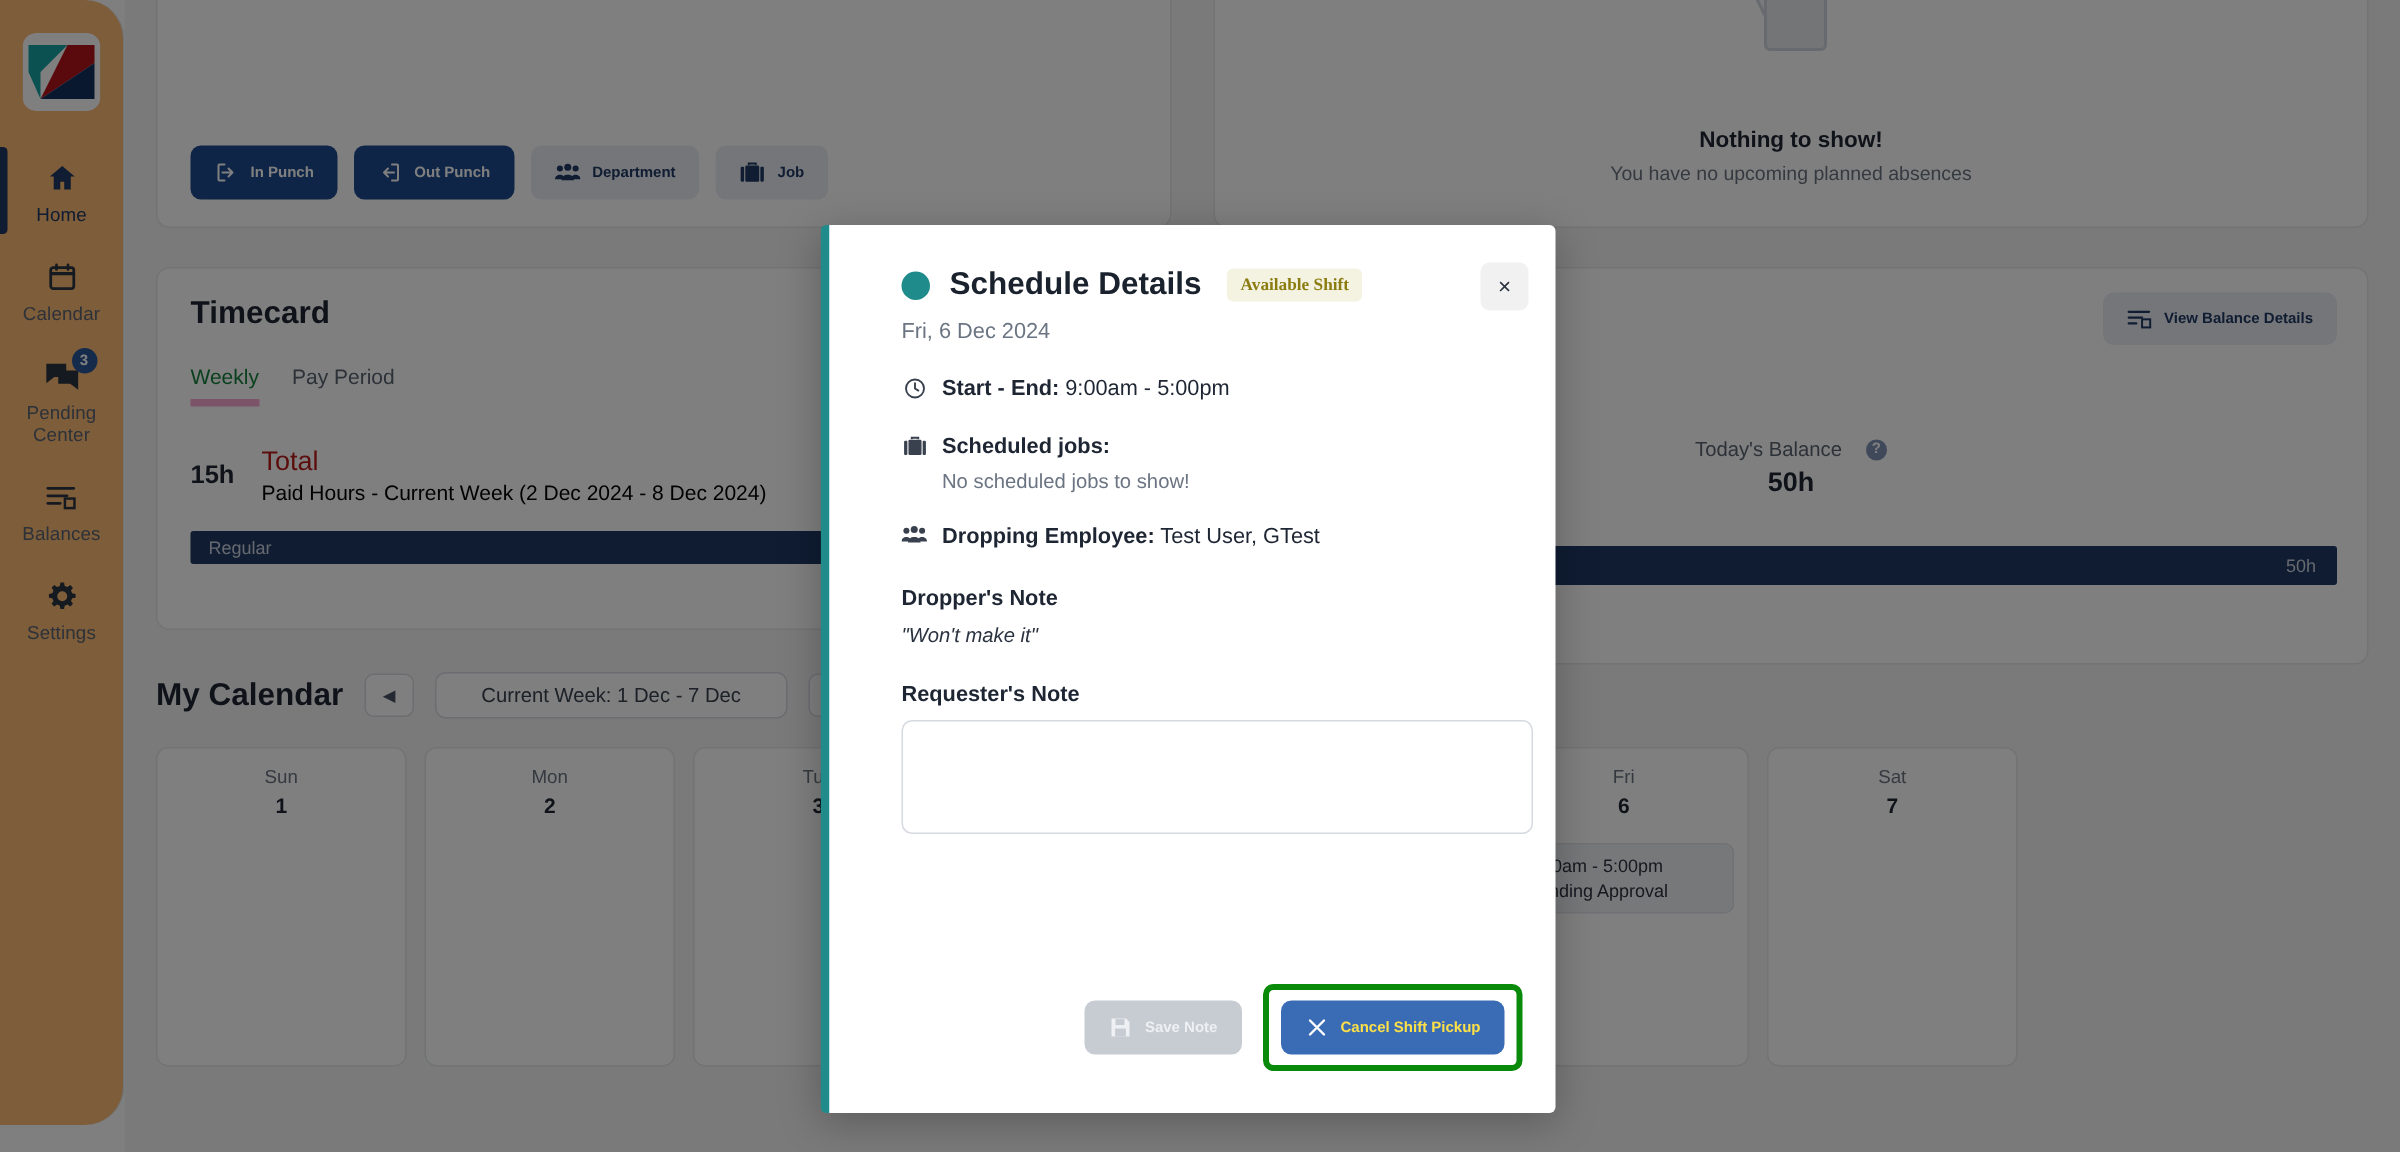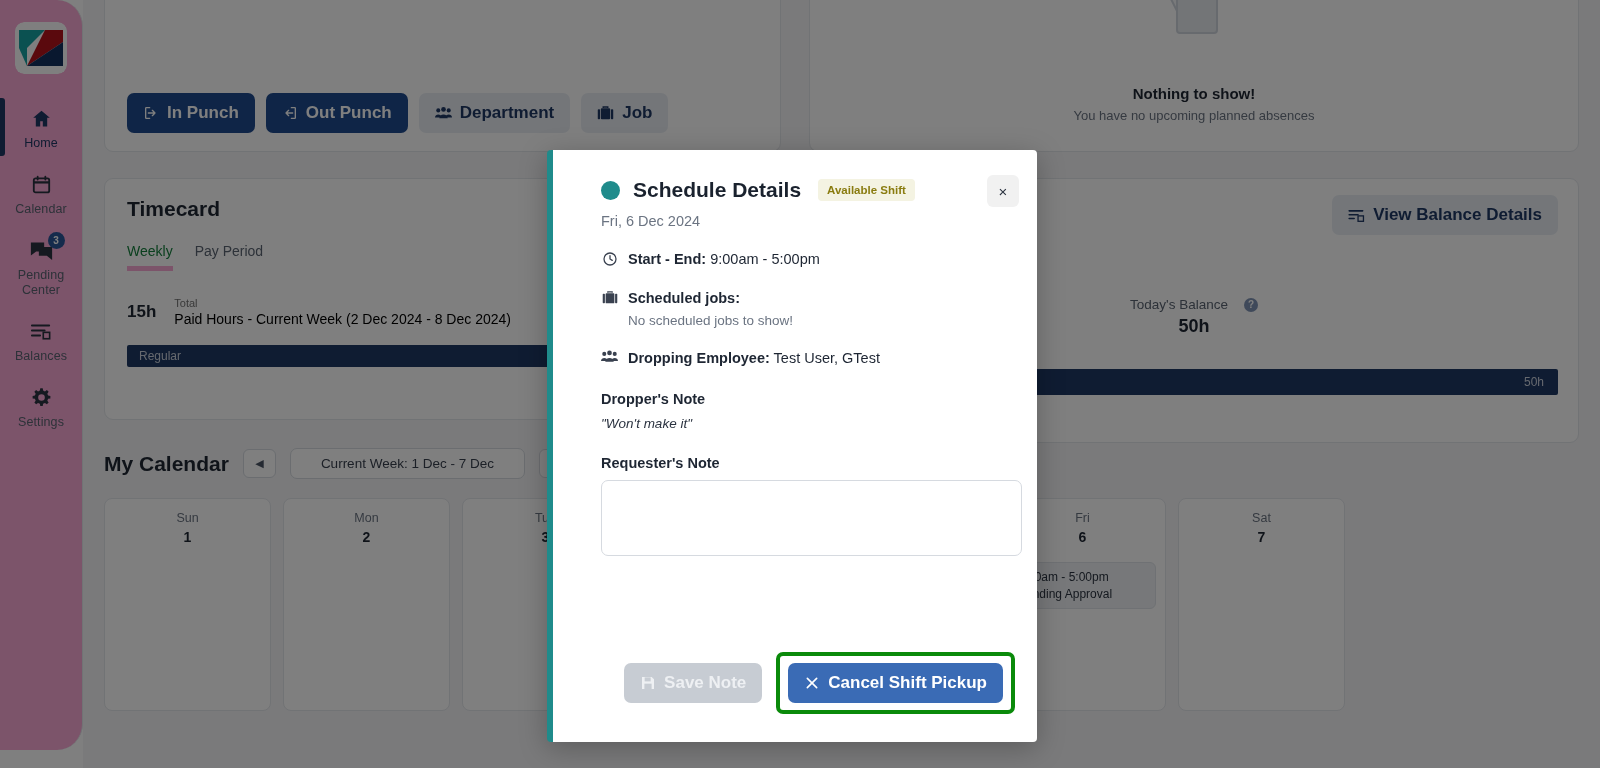--- a/index.html
+++ b/index.html
@@ -24,21 +24,21 @@
   #dimmer {
     position: absolute; inset: 0;
     background: rgba(0,0,0,0.50);
     z-index: 50;
   }
 
   
   .sidebar {
     position: absolute; left: 0; top: 0;
     width: 83px; height: 750px;
-    background: #f9a8d4;
+    background: #fdba74;
     border-right: 1px solid #e3e6ea;
     border-top-right-radius: 26px;
     border-bottom-right-radius: 26px;
     display: flex; flex-direction: column;
     align-items: center;
     padding-top: 22px;
   }
   .logo {
     width: 52px; height: 52px;
     border-radius: 9px;
@@ -111,21 +111,21 @@
   }
   .punch-btn-row {
     position: absolute;
     left: 22px; bottom: 18px;
     display: flex; gap: 11px;
   }
   .btn {
     display: inline-flex; align-items: center; gap: 8px;
     border: none; cursor: pointer;
     border-radius: 7px;
-    font-size: 17px;
+    font-size: 10px;
     font-weight: bold;
     font-family: "Liberation Sans", sans-serif;
     padding: 10px 16px;
     white-space: nowrap;
   }
   .btn-primary { background: #1f4b8e; color: #fff; }
   .btn-soft    { background: #e9edf3; color: #1f3864; }
 
   
   .absence-card {
@@ -153,21 +153,21 @@
   .tab {
     font-size: 14px; color: #5a6472;
     padding-bottom: 7px; cursor: pointer;
   }
   .tab.active {
     color: #15803d; font-weight: normal;
     border-bottom: 5px solid #f9a8d4;
   }
   .tc-total { display: flex; align-items: center; gap: 18px; margin-top: 26px; }
   .tc-hours { font-size: 17px; font-weight: bold; color: #1e2633; }
-  .tc-meta-1 { font-size: 11px; color: #737373; }
+  .tc-meta-1 { font-size: 18px; color: #b91c1c; }
   .tc-meta-2 { font-size: 14px; color: #000000; margin-top: 2px; }
   .tc-bar {
     margin-top: 18px;
     height: 22px;
     background: #1f3864;
     border-radius: 2px;
     display: flex; align-items: center;
     padding-left: 12px;
     width: 1180px;
   }
@@ -271,20 +271,21 @@
   .m-head { display: flex; align-items: center; gap: 13px; }
   .m-dot { width: 19px; height: 19px; border-radius: 50%; background: #1f8b8b; flex: none; }
   .m-title { font-size: 21px; font-weight: bold; color: #1a222e; }
   .m-badge {
     background: #f4f3e2;
     color: #8a7c10;
     font-size: 11.5px; font-weight: bold;
     border-radius: 4px;
     padding: 5px 9px;
     margin-left: 4px;
+    font-family: Liberation Serif, serif;
   }
   .m-close {
     position: absolute;
     right: 18px; top: 25px;
     width: 32px; height: 32px;
     background: #f1f1f1;
     border: none; border-radius: 6px;
     cursor: pointer;
     display: flex; align-items: center; justify-content: center;
     font-size: 15px; color: #2b3340;
@@ -320,21 +321,21 @@
     background: #c7ccd3; color: #eef0f3;
     cursor: default;
   }
   .hl-wrap {
     border: 4px solid #0a8a0a;
     border-radius: 7px;
     background: #fff;
     padding: 7px 8px;
     display: inline-flex;
   }
-  .btn-blue { background: #3a6bb5; color: #ffffff; }
+  .btn-blue { background: #3a6bb5; color: #fde047; }
 
   svg { display: block; }
 </style>
 </head>
 <body>
 
 <div id="app">
 
   <div id="page">
 

